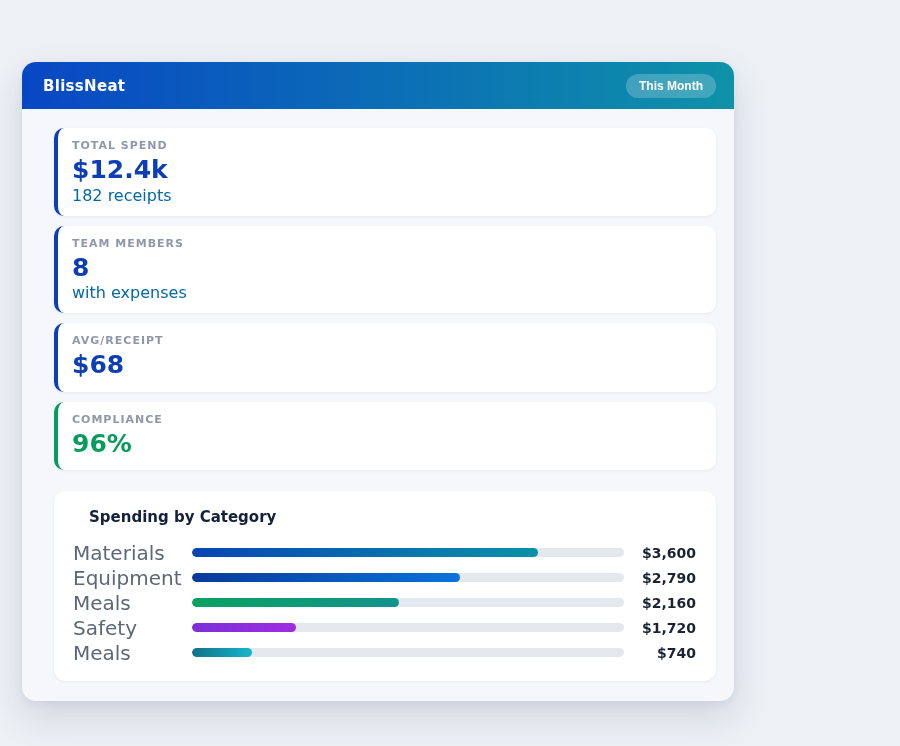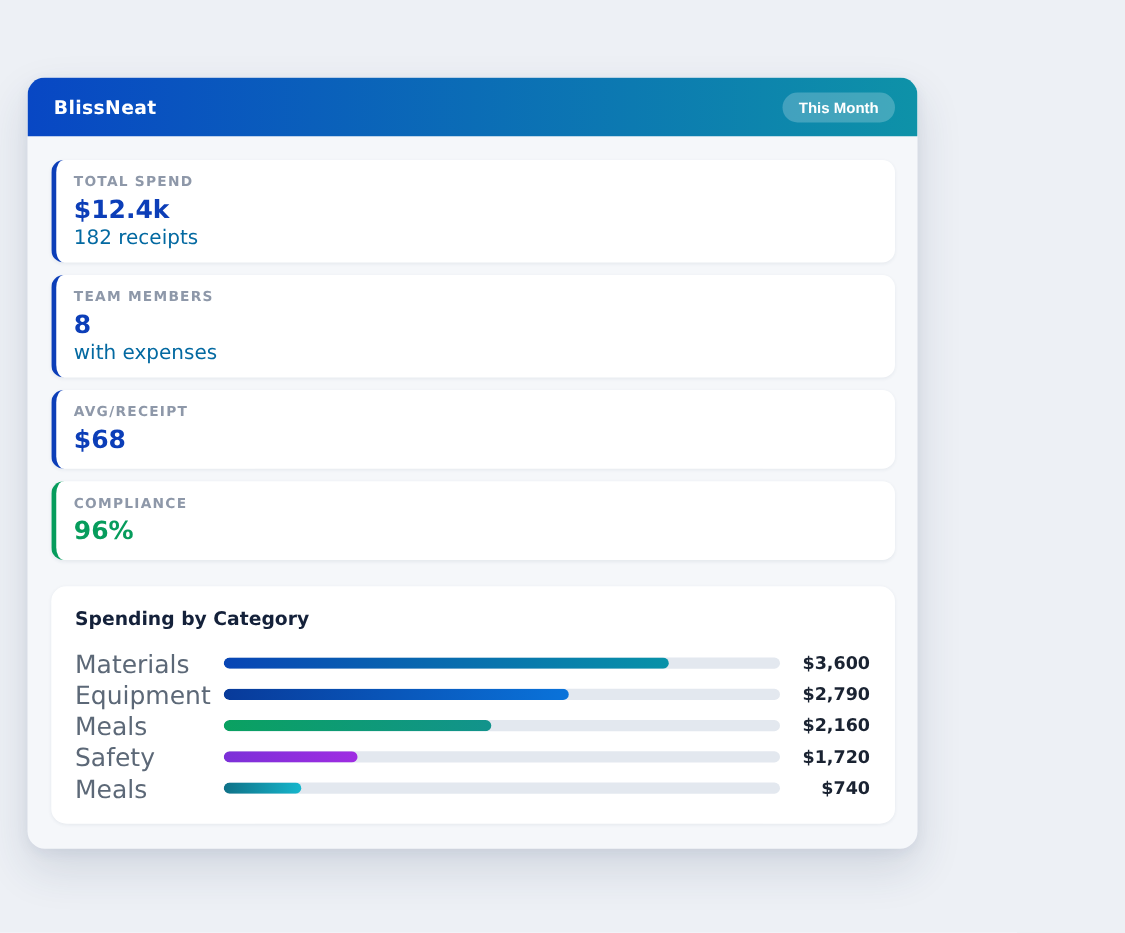--- a/index.html
+++ b/index.html
@@ -36,39 +36,39 @@
   .period-badge {
     color: #ffffff;
     font-size: 12px;
     font-weight: bold;
     background: rgba(255, 255, 255, 0.22);
     border-radius: 999px;
     padding: 5px 13px;
     border: none;
     cursor: pointer;
   }
-  .content { padding: 19px 18px 20px 19px; }
+  .content { padding: 19px 18px 20px 32px; }
 
   .stat-card {
     background: #ffffff;
     border-radius: 10px;
     border-left: 4px solid #0c3eb8;
     box-shadow: 0 1px 3px rgba(30, 50, 90, 0.07);
     padding: 11px 17px 11px 14px;
     margin-bottom: 10px;
   }
   .stat-label {
     font-size: 11px;
     font-weight: bold;
     letter-spacing: 1px;
     color: #8e98a9;
     text-transform: uppercase;
   }
   .stat-value {
-    font-size: 20px;
+    font-size: 25px;
     font-weight: bold;
     color: #0c3eb8;
     margin: 4px 0 2px 0;
     line-height: 1.1;
   }
   .stat-sublabel {
     font-size: 16px;
     color: #0369a1;
   }
 
@@ -77,20 +77,21 @@
     border-radius: 12px;
     box-shadow: 0 1px 3px rgba(30, 50, 90, 0.07);
     padding: 17px 20px 16px 19px;
     margin-top: 21px;
   }
   .category-title {
     font-size: 15px;
     font-weight: bold;
     color: #14213a;
     margin-bottom: 14px;
+    margin-left: 16px;
   }
   .cat-row {
     display: flex;
     align-items: center;
     height: 25px;
   }
   .cat-label {
     width: 119px;
     font-size: 20px;
     color: #5c6877;

